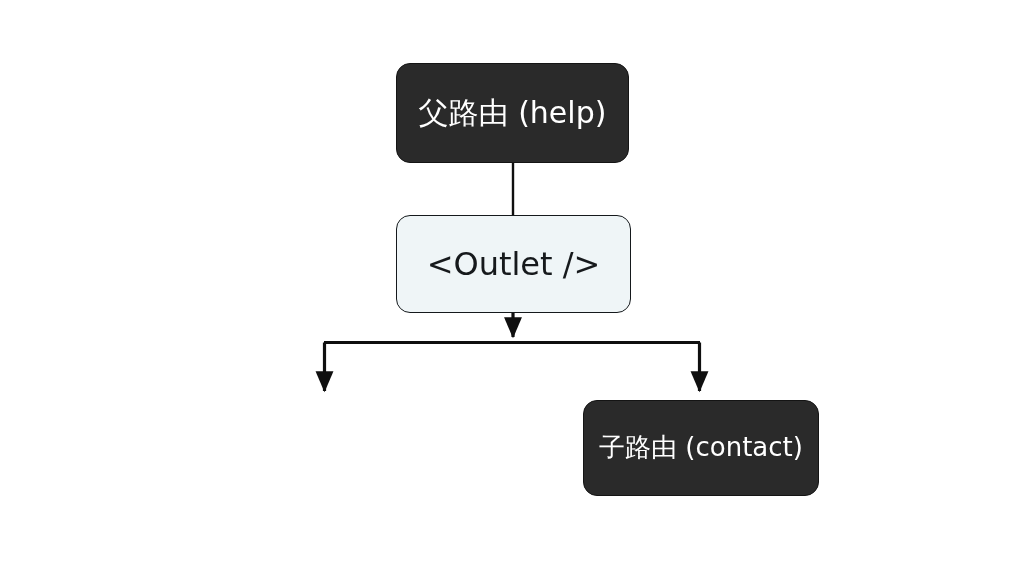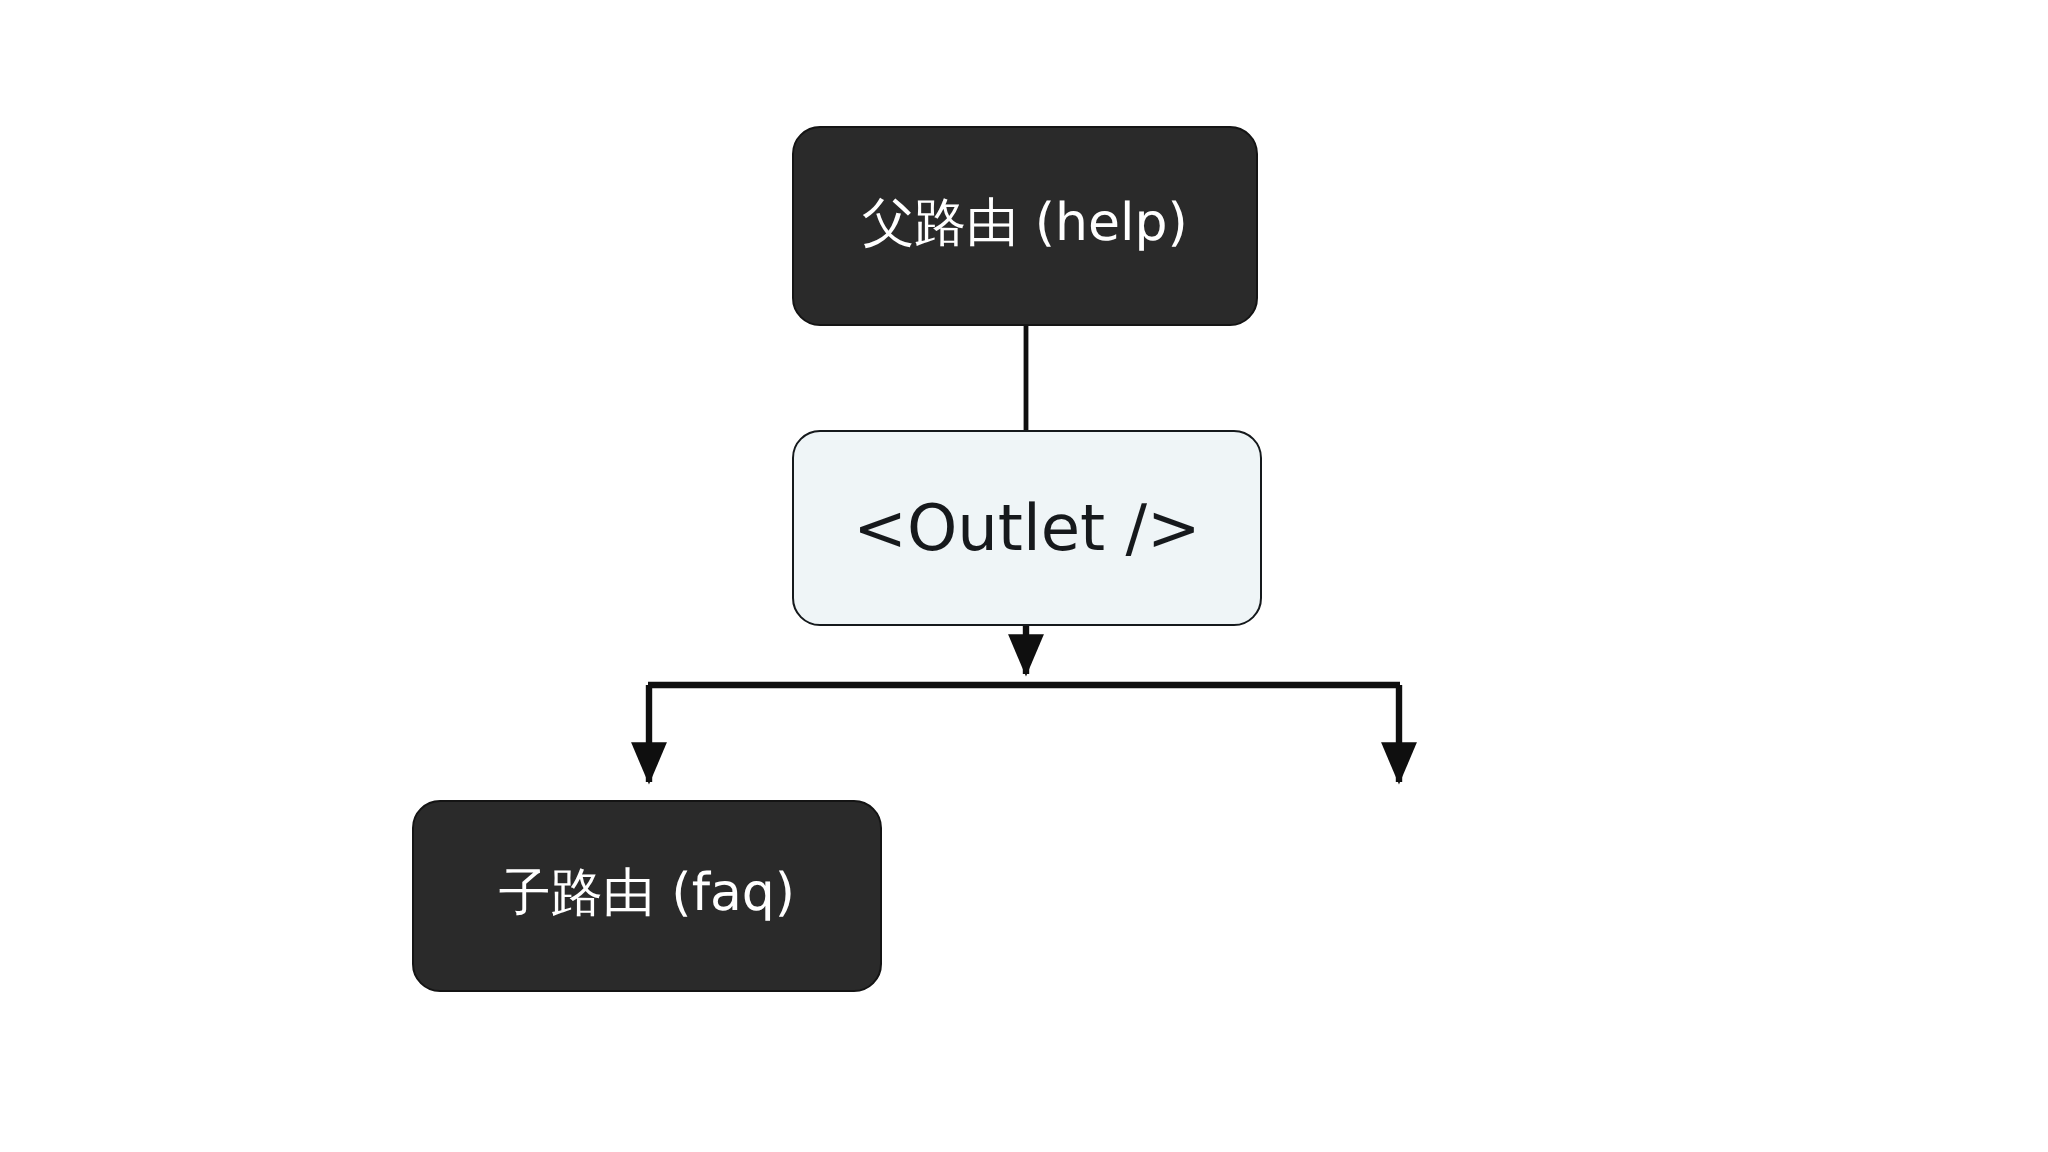--- a/index.html
+++ b/index.html
@@ -46,21 +46,21 @@
   .node-light {
     background: #eff5f7;
     border: 1.8px solid #15191c;
     color: #16191c;
   }
   #node-parent {
     left: 396px;
     top: 63px;
     width: 233px;
     height: 100px;
-    font-size: 26px;
+    font-size: 30px;
   }
   #node-outlet {
     left: 396px;
     top: 215px;
     width: 235px;
     height: 98px;
     font-size: 32px;
   }
   #node-child-faq {
     left: 206px;
@@ -104,18 +104,18 @@
   </svg>
 
   <div id="node-parent" class="node node-dark">
     <span class="node-label">父路由 (help)</span>
   </div>
 
   <div id="node-outlet" class="node node-light">
     <span class="node-label">&lt;Outlet /&gt;</span>
   </div>
 
-  <div id="node-child-faq" class="node node-dark">
-    <span class="node-label">子路由 (faq)</span>
+
+  <div id="node-child-contact" class="node node-dark">
+    <span class="node-label">子路由 (contact)</span>
   </div>
-
 
 </div>
 
 </body></html>

